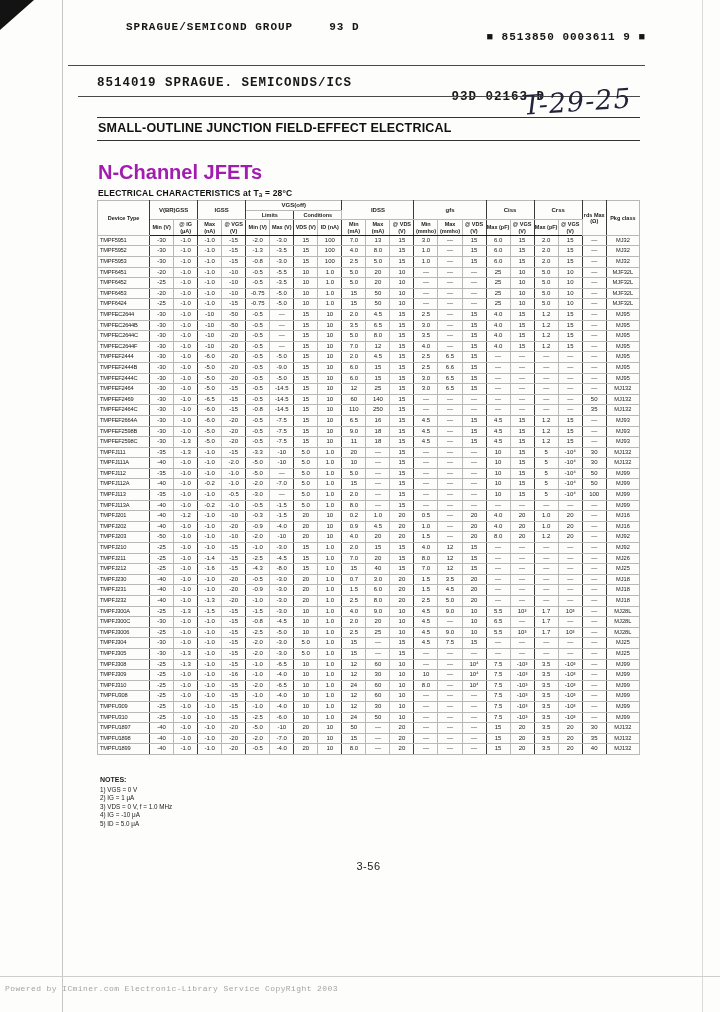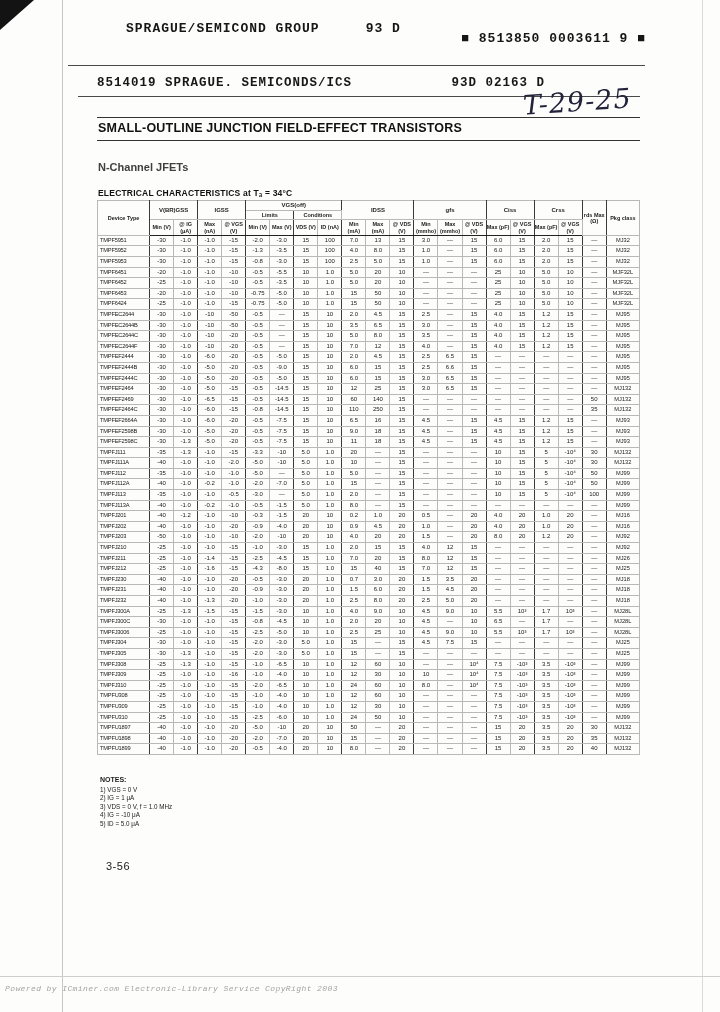--- a/index.html
+++ b/index.html
@@ -10,66 +10,66 @@
   }
   
   .corner-mark{position:absolute;top:0;left:0;width:0;height:0;
     border-top:30px solid #131313;border-right:34px solid transparent;}
   .edge-left{position:absolute;left:62px;top:0;bottom:0;width:1px;background:#c8c8c6;}
   .edge-right{position:absolute;left:702px;top:0;bottom:0;width:1px;background:#dadad8;}
   .edge-bottom{position:absolute;left:0;right:0;top:976px;height:1px;background:#cfcfcd;}
 
   
   .hdr1{position:absolute;top:11px;left:96px;width:550px;display:flex;align-items:center;
-    font-family:"Liberation Mono", monospace;font-weight:bold;font-size:13px;letter-spacing:1px;color:#161616;gap:10px;}
+    font-family:"Liberation Mono", monospace;font-weight:bold;font-size:11px;letter-spacing:1px;color:#161616;}
   .hdr1 .h1-left{margin-left:30px;}
   .hdr1 .h1-code{margin-left:36px;}
   .hdr1 .h1-right{margin-left:auto;margin-top:20px;}
   .rule{position:absolute;height:1px;background:#4a4a4a;}
   .rule1{top:65px;left:68px;width:577px;}
   .hdr2{position:absolute;top:76px;left:97px;width:543px;display:flex;
-    font-family:"Liberation Mono", monospace;font-weight:bold;font-size:12.5px;letter-spacing:1px;color:#171717;}
+    font-family:"Liberation Mono", monospace;font-weight:bold;font-size:12.5px;letter-spacing:1px;color:#171717;flex-direction:column;}
   .hdr2 .h2-right{margin-left:auto;margin-right:95px;}
   .rule2{top:96px;left:78px;width:562px;}
   .handwritten{position:absolute;top:86px;left:523px;
     font-family:"DejaVu Serif", serif;font-style:italic;font-size:27px;color:#23233a;
     transform:rotate(-4deg);letter-spacing:1px;}
 
   
   .title-rule-top{top:117px;left:97px;width:543px;background:#333;}
   .title-rule-bot{top:140px;left:97px;width:543px;background:#333;}
   .title-bar{position:absolute;top:121px;left:98px;width:540px;
     font-size:12.5px;font-weight:bold;letter-spacing:.2px;color:#111;}
 
-  .section-title{position:absolute;top:161px;left:98px;font-size:11px;font-weight:bold;color:#404040;}
+  .section-title{position:absolute;top:161px;left:98px;font-size:20px;font-weight:bold;color:#a21caf;}
   .cond-line{position:absolute;top:188px;left:98px;font-size:8.5px;font-weight:bold;color:#111;letter-spacing:.2px;}
 
   
   .tbl-wrap{position:absolute;top:200px;left:97px;}
   table{border-collapse:collapse;table-layout:fixed;width:543px;border:1.5px solid #222;}
   col.c-device{width:52px;} col.c-num{width:24px;} col.c-pkg{width:33px;}
   th,td{border:1px solid #b9b9b6;overflow:hidden;white-space:normal;}
   th{font-weight:bold;color:#222;font-size:5.5px;line-height:1.15;padding:1px 0;text-align:center;}
   thead .grp-name{font-size:6px;}
   thead tr:last-child th{border-bottom:1.5px solid #222;}
   td{font-size:6px;line-height:9.6px;height:9.6px;text-align:center;white-space:nowrap;color:#1a1a1a;padding:0;}
   td.device{text-align:left;padding-left:2px;font-size:5.7px;letter-spacing:-.2px;}
   td.pkg{font-size:5.7px;}
   .maj{border-right:1px solid #3a3a3a !important;}
   tr.grp td{border-top:1.5px solid #3c3c3c;}
 
   
   .notes{position:absolute;top:776px;left:100px;font-size:6.3px;line-height:8.5px;color:#1b1b1b;}
   .notes-label{font-size:7px;font-weight:bold;margin-bottom:1px;}
 
-  .page-number{position:absolute;top:860px;left:106px;width:543px;text-align:left;
+  .page-number{position:absolute;top:860px;left:97px;width:543px;text-align:center;
     font-size:11px;color:#222;letter-spacing:.5px;}
 
   .watermark{position:absolute;top:984px;left:5px;font-size:8px;color:#9a9a98;
-    font-family:"Liberation Mono", monospace;letter-spacing:.4px;opacity:.9;font-style:italic;}
+    font-family:"Liberation Mono", monospace;letter-spacing:.4px;opacity:.9;}
 </style>
 </head>
 <body>
 
 <div class="corner-mark"></div>
 <div class="edge-left"></div>
 <div class="edge-right"></div>
 <div class="edge-bottom"></div>
 
 <div class="hdr1">
@@ -81,25 +81,25 @@
 
 <div class="hdr2">
   <span>8514019 SPRAGUE. SEMICONDS/ICS</span>
   <span class="h2-right">93D 02163 D</span>
 </div>
 <div class="rule rule2"></div>
 
 <div class="handwritten">T-29-25</div>
 
 <div class="rule title-rule-top"></div>
-<div class="title-bar">SMALL-OUTLINE JUNCTION FIELD-EFFECT TRANSISTORS</div>
+<div class="title-bar">SMALL-OUTLINE JUNCTION FIELD-EFFECT ELECTRICAL</div>
 <div class="rule title-rule-bot"></div>
 
 <div class="section-title">N-Channel JFETs</div>
-<div class="cond-line">ELECTRICAL CHARACTERISTICS at Tₐ = 34°C</div>
+<div class="cond-line">ELECTRICAL CHARACTERISTICS at Tₐ = 28°C</div>
 
 <div class="tbl-wrap">
 <table>
   <colgroup>
     <col class="c-device">
     <col class="c-num">
         <col class="c-num">
         <col class="c-num">
         <col class="c-num">
     <col class="c-num">

